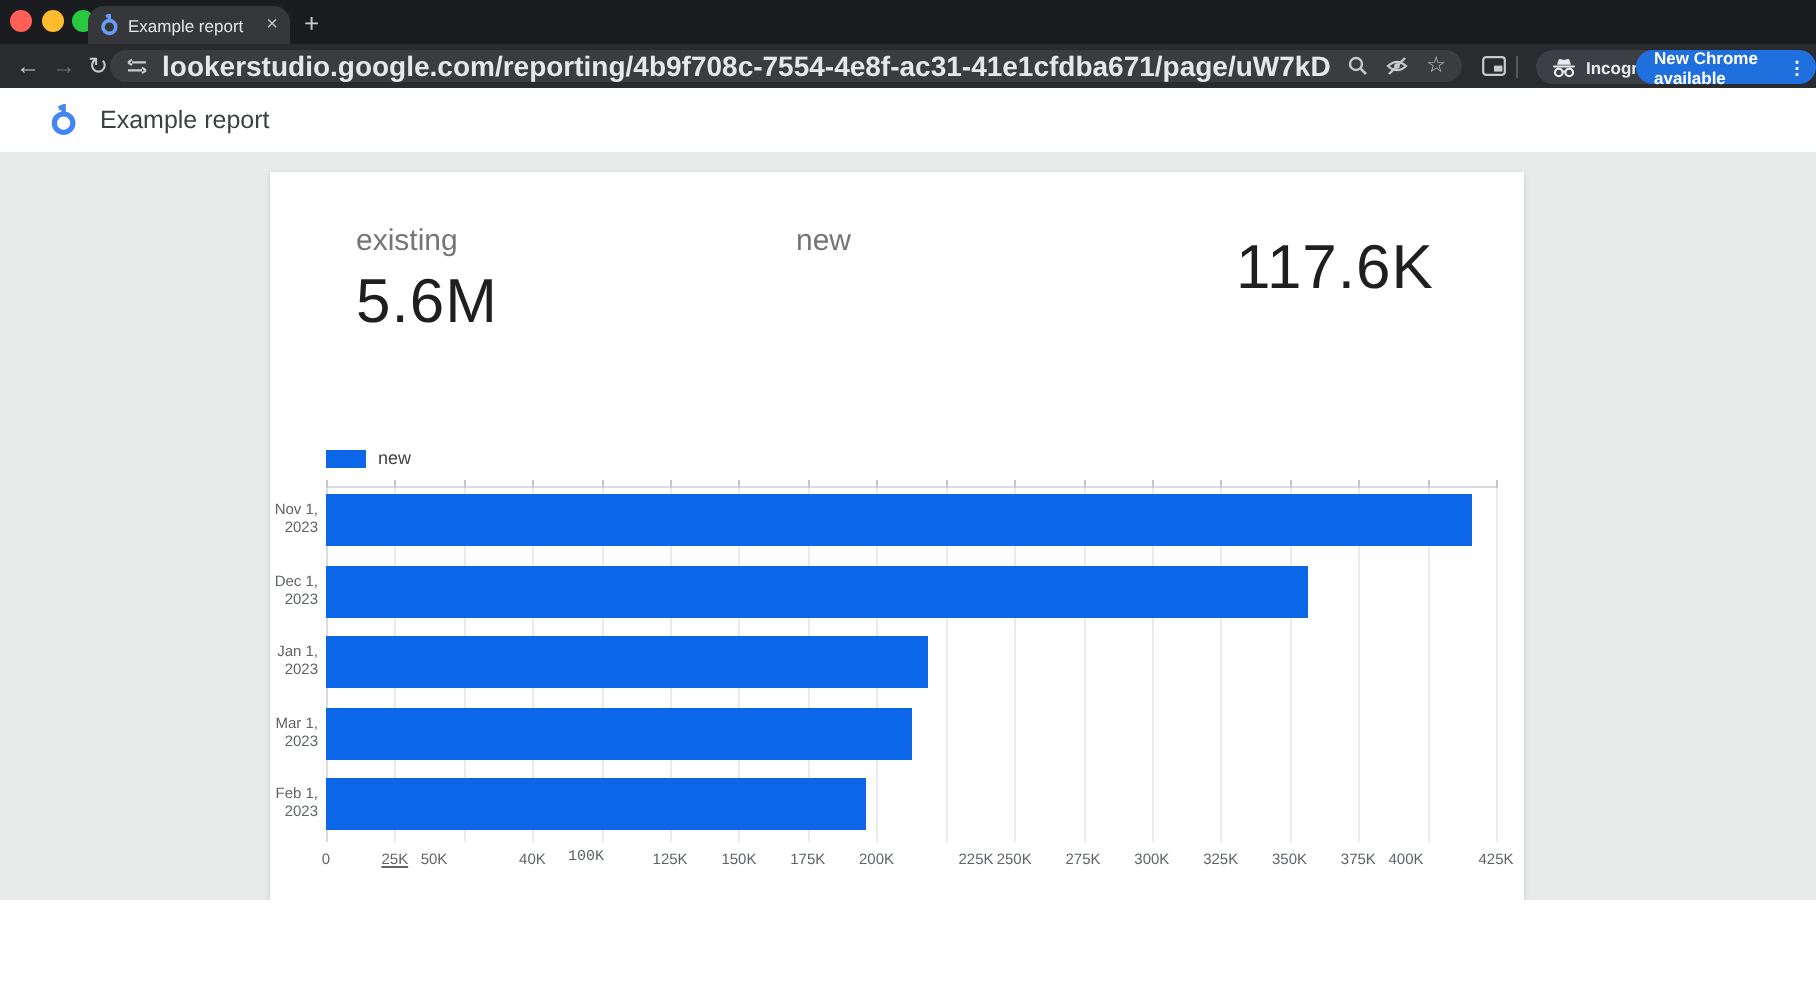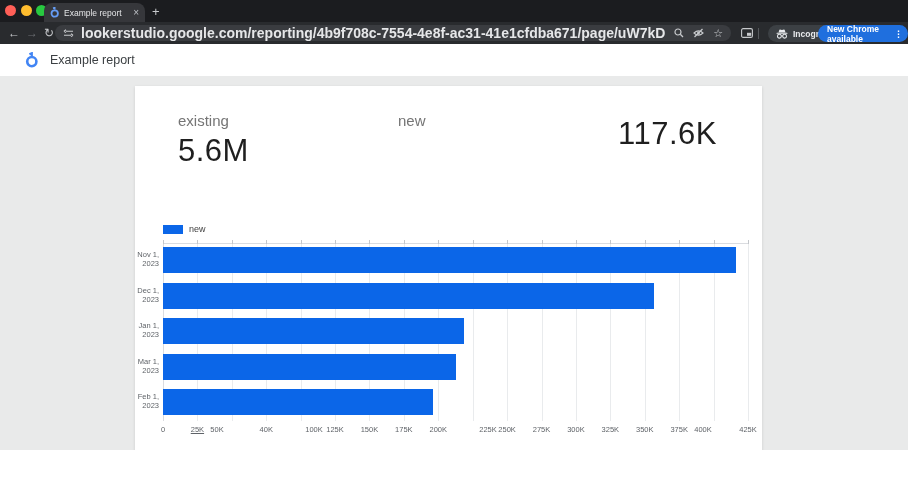--- a/index.html
+++ b/index.html
@@ -260,21 +260,21 @@
           <div class="ylab" style="top: 306.4px;">
             <div>Feb 1,</div>
             <div>2023</div>
           </div>
         </div>
       <div id="xlabs">
           <span class="xlab" style="left: 28px;">0</span>
           <span class="xlab" style="left: 62.4118px; text-decoration: underline;">25K</span>
           <span class="xlab" style="left: 82px;">50K</span>
           <span class="xlab" style="left: 131.235px;">40K</span>
-          <span class="xlab" style="left: 179px;">100K</span>
+          <span class="xlab" style="left: 158px; font-family: Liberation Mono, monospace;">100K</span>
           <span class="xlab" style="left: 200.059px;">125K</span>
           <span class="xlab" style="left: 234.471px;">150K</span>
           <span class="xlab" style="left: 268.882px;">175K</span>
           <span class="xlab" style="left: 303.294px;">200K</span>
           <span class="xlab" style="left: 353px;">225K</span>
           <span class="xlab" style="left: 372.118px; text-align: center;">250K</span>
           <span class="xlab" style="left: 406.529px;">275K</span>
           <span class="xlab" style="left: 440.941px;">300K</span>
           <span class="xlab" style="left: 475.353px;">325K</span>
           <span class="xlab" style="left: 509.765px;">350K</span>

